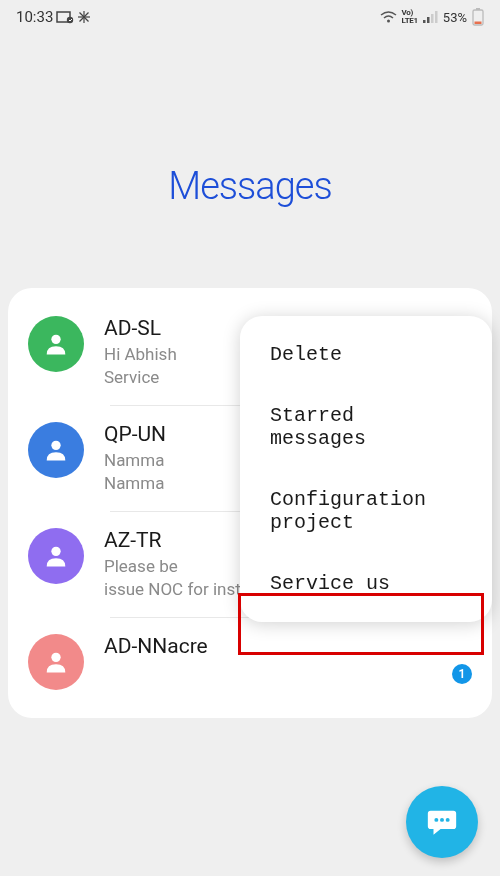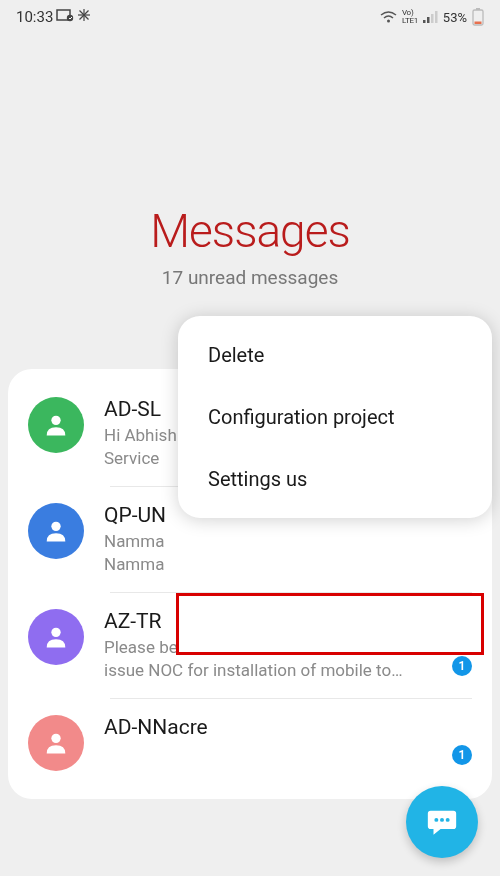--- a/index.html
+++ b/index.html
@@ -13,33 +13,32 @@
     }
     .status-bar {
       display: flex;
       justify-content: space-between;
       align-items: center;
       padding: 8px 16px;
       height: 34px;
       color: #333;
       font-size: 15px;
     }
-    .status-left { display: flex; align-items: flex-start; gap: 3px; }
+    .status-left { display: flex; align-items: center; gap: 3px; }
     .status-right { display: flex; align-items: center; gap: 5px; font-size: 13px; }
     .status-icon { display: inline-flex; }
     .header-area {
       text-align: center;
       padding: 130px 20px 80px 20px;
     }
     .header-title {
-      font-size: 46px;
+      font-size: 38px;
       font-weight: 300;
-      color: #b91c1c;
+      color: #1d4ed8;
       letter-spacing: -1px;
-      margin-top: 40px;
     }
     .header-subtitle {
       font-size: 19px;
       color: #777;
       margin-top: 8px;
     }
     .conversation-card {
       background: #fff;
       border-radius: 24px;
       margin: 0 8px;
@@ -95,26 +94,27 @@
       align-items: center;
       justify-content: center;
       position: absolute;
       right: 20px;
       bottom: 22px;
     }
     .dropdown-menu {
       position: absolute;
       top: 316px;
       right: 8px;
-      width: 314px;
+      width: 252px;
       background: #fff;
       border-radius: 22px;
       box-shadow: 0 2px 18px rgba(0,0,0,0.18);
       padding: 8px 0;
       z-index: 100;
+      font-family: Liberation Mono, monospace;
     }
     .menu-item {
       padding: 19px 30px;
       font-size: 20px;
       color: #1a1a1a;
       font-weight: 400;
     }
     .menu-highlight {
       position: absolute;
       border: 3px solid #d80000;
@@ -132,21 +132,21 @@
       width: 72px;
       height: 72px;
       border-radius: 50%;
       background: #21b4e6;
       display: flex;
       align-items: center;
       justify-content: center;
       box-shadow: 0 4px 10px rgba(0,0,0,0.2);
       z-index: 50;
     }
-    .volte { font-size: 8px; line-height: 8px; font-weight: 400; letter-spacing: -0.3px; display: inline-block; }
+    .volte { font-size: 8px; line-height: 8px; font-weight: 700; letter-spacing: -0.3px; display: inline-block; }
   </style>
 </head>
 <body>
 
 <div class="status-bar">
   <div class="status-left">
     <span>10:33</span>
     <span class="status-icon">
       <svg width="18" height="14" viewBox="0 0 18 14">
           <rect x="1" y="2" width="13" height="10" fill="none" stroke="#444" stroke-width="1.5"></rect>
@@ -188,21 +188,20 @@
           <rect x="4" y="0" width="4" height="2" fill="#bbb"></rect>
           <rect x="1" y="2" width="10" height="15" fill="none" stroke="#bbb" stroke-width="1.3" rx="1.5"></rect>
           <rect x="2.5" y="13.5" width="7" height="2.5" fill="#e7704e"></rect>
         </svg>
     </span>
   </div>
 </div>
 
 <div class="header-area">
   <div class="header-title">Messages</div>
-  <div class="header-subtitle">17 unread messages</div>
 </div>
 
 <div class="conversation-card">
 
   <div class="conv-item">
     <div class="avatar" style="background:#3bb75e">
       <svg width="28" height="28" viewBox="0 0 24 24" fill="#fff">
           <circle cx="12" cy="8" r="4"></circle>
           <path d="M4 21 Q4 14 12 14 Q20 14 20 21 Z"></path>
         </svg>
@@ -253,22 +252,23 @@
     <div class="conv-text">
       <div class="conv-name">AD-NNacre</div>
     </div>
     <div class="unread-badge">1</div>
   </div>
 
 </div>
 
 <div class="dropdown-menu">
   <div class="menu-item">Delete</div>
+  <div class="menu-item">Starred messages</div>
   <div class="menu-item">Configuration project</div>
-  <div class="menu-item">Settings us</div>
+  <div class="menu-item">Service us</div>
   <div class="menu-highlight"></div>
 </div>
 
 <div class="fab">
   <svg width="34" height="34" viewBox="0 0 24 24" fill="#fff">
     <path d="M4 4 h16 a2 2 0 0 1 2 2 v9 a2 2 0 0 1 -2 2 h-9 l-5 4 v-4 h-2 a2 2 0 0 1 -2 -2 v-9 a2 2 0 0 1 2 -2 z" fill="#fff"></path>
     <circle cx="8" cy="10.5" r="1.4" fill="#21b4e6"></circle>
     <circle cx="12" cy="10.5" r="1.4" fill="#21b4e6"></circle>
     <circle cx="16" cy="10.5" r="1.4" fill="#21b4e6"></circle>
   </svg>

